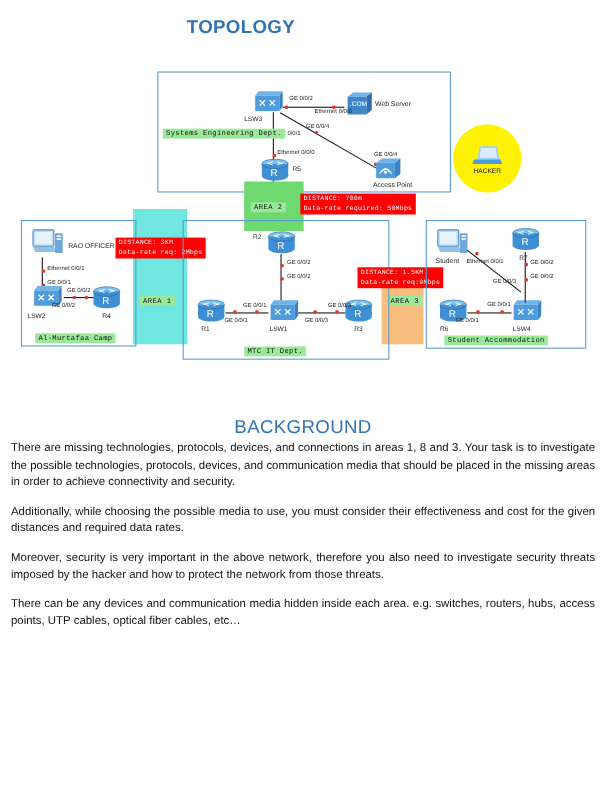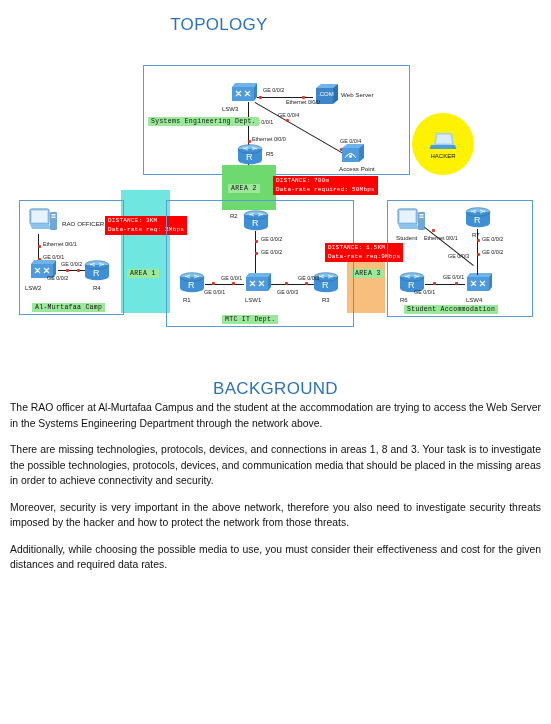--- a/index.html
+++ b/index.html
@@ -5,21 +5,21 @@
   html,body{margin:0;padding:0;}
   body{
     width:551px;height:724px;background:#ffffff;
     font-family:"Liberation Sans", sans-serif;
     color:#000;position:relative;overflow:hidden;
   }
   .section-title{
     text-align:center;color:#2E74B5;font-size:17px;
     letter-spacing:.3px;font-weight:400;
   }
-  #topology-title{position:absolute;left:0;top:15px;width:438px;}
+  #topology-title{position:absolute;left:0;top:15px;width:438px;font-weight:bold;}
   #background-title{position:absolute;left:0;top:379px;width:551px;}
 
   
   #topology-diagram{position:absolute;left:0;top:55px;width:551px;height:310px;}
   .panel{position:absolute;border:1.6px solid #5B9BD5;background:transparent;box-sizing:border-box;}
   .areabox{position:absolute;box-sizing:border-box;}
   .area-label{
     position:absolute;background:#9BE89B;color:#111;
     font-family:"Liberation Mono", monospace;font-size:6.5px;
     padding:1px 3px;white-space:nowrap;letter-spacing:.4px;
@@ -369,17 +369,17 @@
   <div class="iflabel" style="left:448px;top:198px;">GE 0/0/3</div>
   <div class="iflabel" style="left:443px;top:219px;">GE 0/0/1</div>
   <div class="iflabel" style="left:414px;top:234px;">GE 0/0/1</div>
 
   <div class="greenlabel" style="left:404px;top:250px;">Student Accommodation</div>
 </div>
 
 <div id="background-title" class="section-title">BACKGROUND</div>
 
 <div id="background-text">
-  <p>The RAO officer at Al-Murtafaa Campus and the student at the accommodation are trying to access the Web Server in the Systems Engineering Department through the network above.</p>
   <p>There are missing technologies, protocols, devices, and connections in areas 1, 8 and 3. Your task is to investigate the possible technologies, protocols, devices, and communication media that should be placed in the missing areas in order to achieve connectivity and security.</p>
+  <p>Additionally, while choosing the possible media to use, you must consider their effectiveness and cost for the given distances and required data rates.</p>
   <p>Moreover, security is very important in the above network, therefore you also need to investigate security threats imposed by the hacker and how to protect the network from those threats.</p>
-  <p>Additionally, while choosing the possible media to use, you must consider their effectiveness and cost for the given distances and required data rates.</p>
+  <p>There can be any devices and communication media hidden inside each area. e.g. switches, routers, hubs, access points, UTP cables, optical fiber cables, etc…</p>
 </div>
 
 </body></html>

